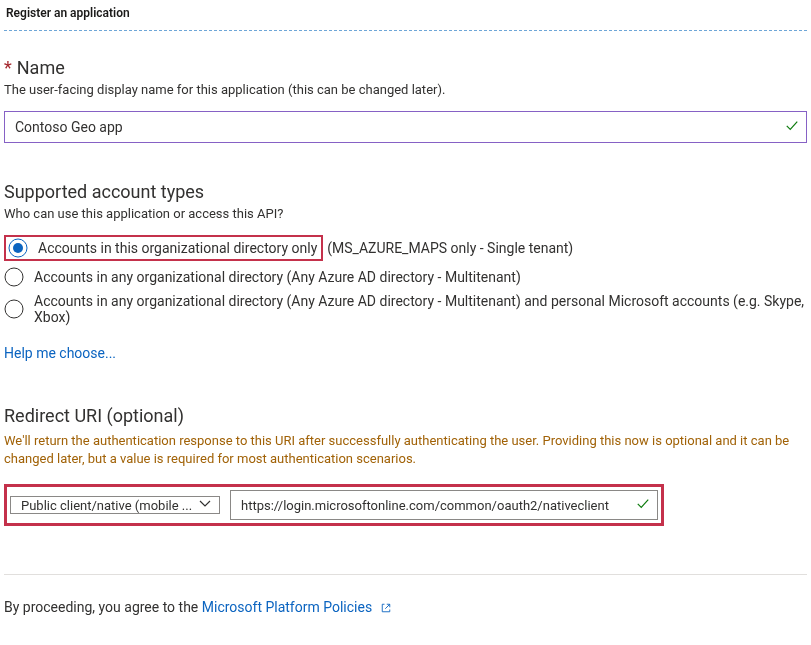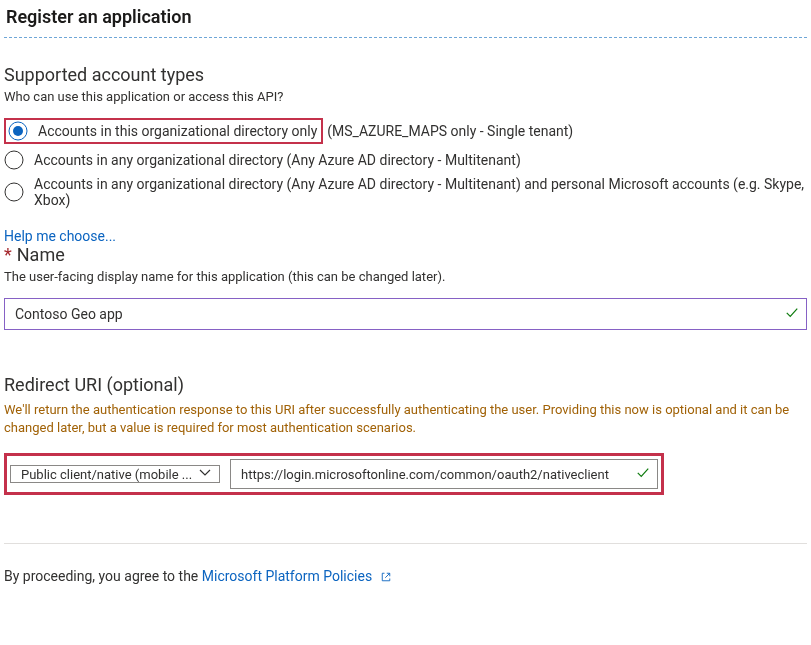--- a/index.html
+++ b/index.html
@@ -8,21 +8,21 @@
     font-family: "Segoe UI", -apple-system, BlinkMacSystemFont, Roboto, sans-serif;
     font-size: 14px;
     color: #323130;
     background: #ffffff;
     width: 811px;
   }
   .page {
     padding: 6px 4px 14px 4px;
   }
   .page-title {
-    font-size: 18px;
+    font-size: 12px;
     font-weight: 600;
     color: #1b1a19;
     margin: 0 0 10px 2px;
   }
   .title-divider {
     border: none;
     border-top: 1px dashed #0f6cbd;
     margin: 0 0 26px 0;
     opacity: .6;
   }
@@ -159,20 +159,35 @@
     color: #323130;
   }
   .ext-icon { margin-left:4px; vertical-align: -2px; }
 </style>
 </head>
 <body>
 
 <div class="page">
   <h1 class="page-title">Register an application</h1>
   <hr class="title-divider">
+
+  <div>
+    <div class="section-heading">
+      <span class="required-star">*</span><span>Name</span>
+    </div>
+    <div class="helper">The user-facing display name for this application (this can be changed later).</div>
+    <div class="field-row">
+      <input class="text-input" type="text" value="Contoso Geo app" style="">
+      <span class="input-check">
+        <svg width="14" height="14" viewBox="0 0 16 16">
+            <path fill="none" stroke="#107c10" stroke-width="1.4" d="M2 8.5 6 12.5 14 3.5"></path>
+          </svg>
+      </span>
+    </div>
+  </div>
 
   <div>
     <div class="section-heading">Supported account types</div>
     <div class="helper">Who can use this application or access this API?</div>
 
     <div class="radio-row">
       <span class="highlight-box">
         <span class="radio-outline">
           <svg width="20" height="20" viewBox="0 0 20 20">
               <circle cx="10" cy="10" r="9" fill="none" stroke="#0b64c0" stroke-width="1"></circle>
@@ -196,35 +211,20 @@
     <div class="radio-row">
       <span class="radio-outline">
         <svg width="20" height="20" viewBox="0 0 20 20">
             <circle cx="10" cy="10" r="9" fill="none" stroke="#323130" stroke-width="1"></circle>
           </svg>
       </span>
       <span class="radio-label">Accounts in any organizational directory (Any Azure AD directory - Multitenant) and personal Microsoft accounts (e.g. Skype, Xbox)</span>
     </div>
 
     <a href="#" class="link help-link">Help me choose...</a>
-  </div>
-
-  <div>
-    <div class="section-heading">
-      <span class="required-star">*</span><span>Name</span>
-    </div>
-    <div class="helper">The user-facing display name for this application (this can be changed later).</div>
-    <div class="field-row">
-      <input class="text-input" type="text" value="Contoso Geo app" style="">
-      <span class="input-check">
-        <svg width="14" height="14" viewBox="0 0 16 16">
-            <path fill="none" stroke="#107c10" stroke-width="1.4" d="M2 8.5 6 12.5 14 3.5"></path>
-          </svg>
-      </span>
-    </div>
   </div>
 
   <div class="section">
     <div class="section-heading">Redirect URI (optional)</div>
     <div class="desc">We'll return the authentication response to this URI after successfully authenticating the user. Providing this now is optional and it can be changed later, but a value is required for most authentication scenarios.</div>
 
     <div class="redirect-wrap">
       <div class="combo">
         <span>Public client/native (mobile ...</span>
         <span class="combo-chevron">

